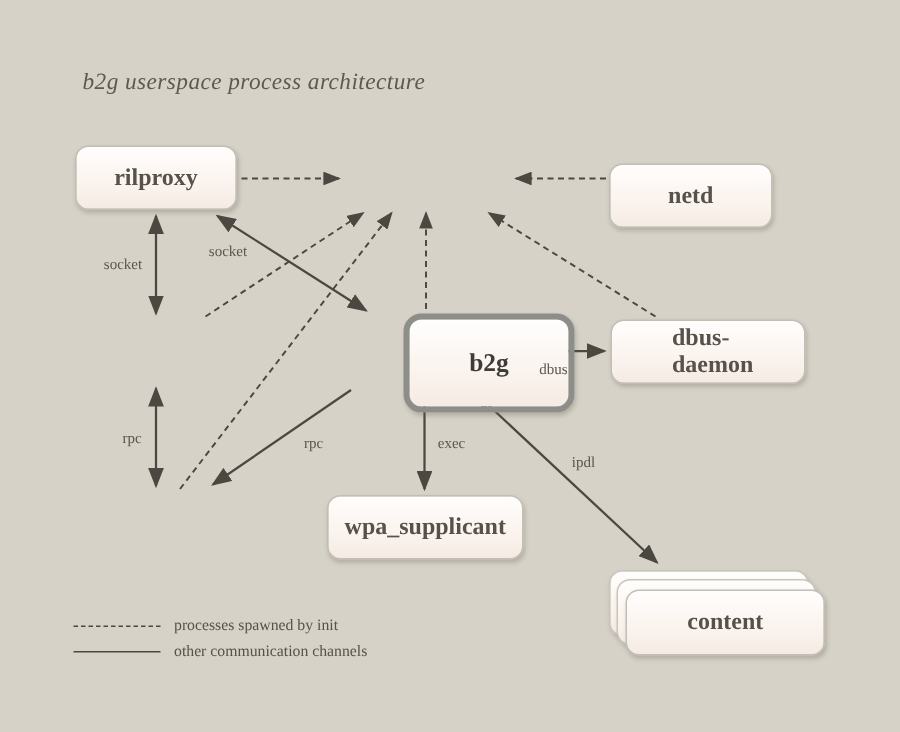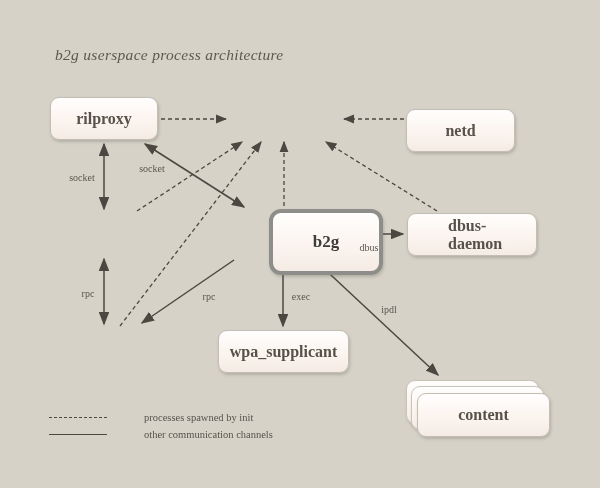--- a/index.html
+++ b/index.html
@@ -50,21 +50,21 @@
     position: absolute;
     transform: translate(-50%, -50%);
     font-size: 10px; color: #5a564e;
     white-space: nowrap;
   }
 
   .legend {
     position: absolute; left: 49px; top: 409px;
     font-size: 10.5px; color: #55524a;
   }
-  .legend-row { display: flex; align-items: center; height: 17px; gap: 28px; }
+  .legend-row { display: flex; align-items: center; height: 17px; }
   .legend-swatch { width: 58px; margin-right: 9px; }
   .legend-swatch.dashed { border-top: 1.4px dashed #4a4840; }
   .legend-swatch.solid  { border-top: 1.4px solid  #4a4840; }
 </style>
 </head>
 <body>
 
 <div id="stage">
 
   <div class="title">b2g userspace process architecture</div>

